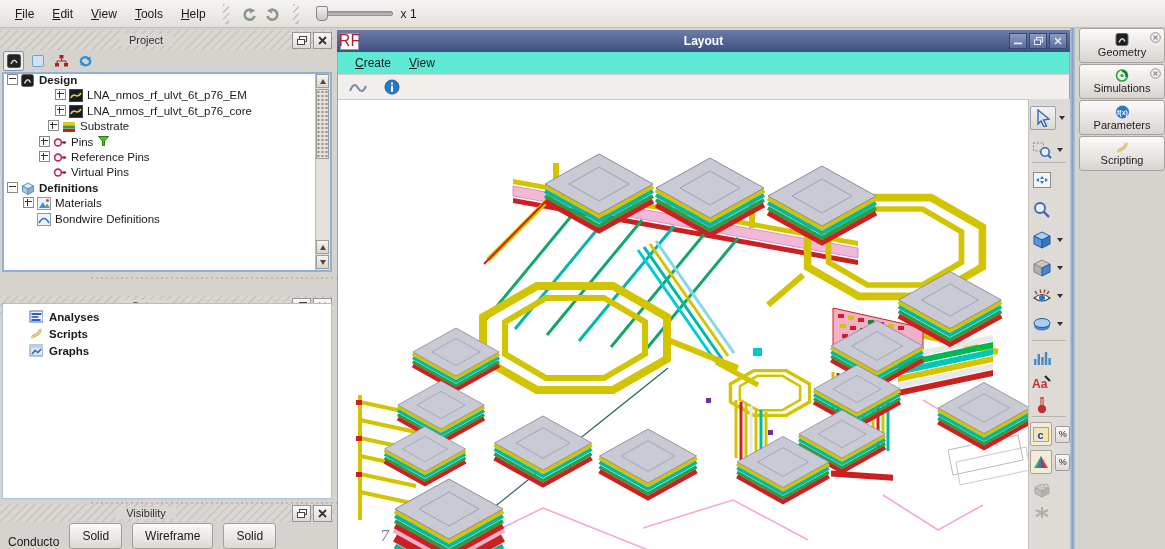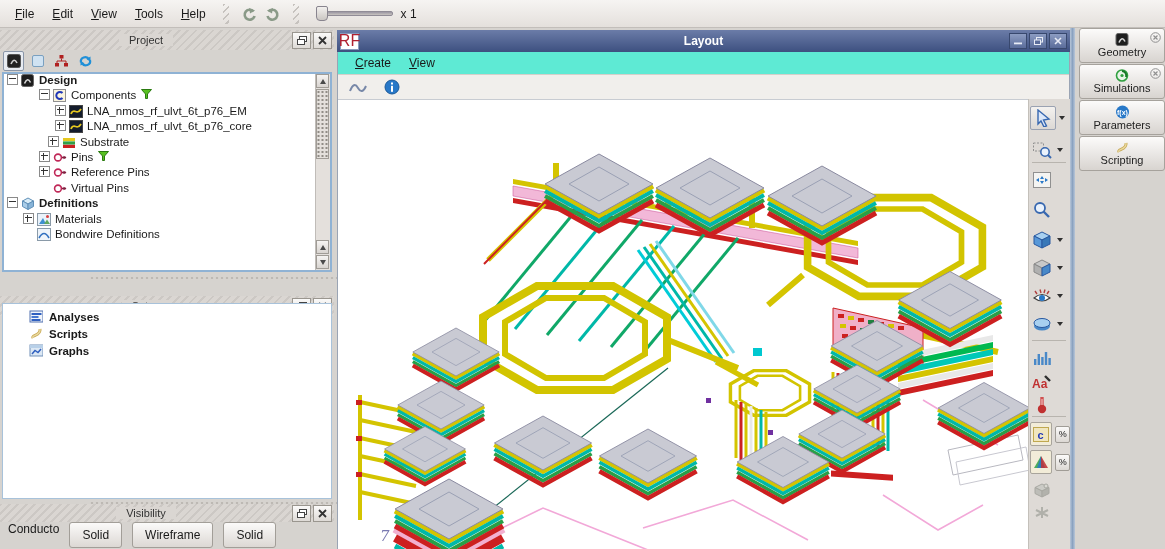--- a/index.html
+++ b/index.html
@@ -45,21 +45,21 @@
   .sbbtn{position:absolute;left:0;width:13px;height:14px;background:linear-gradient(#f6f4f2,#d8d4d0);border:1px solid #a09c96;box-sizing:border-box;display:flex;align-items:center;justify-content:center}
   .sbthumb{position:absolute;left:0;top:15px;width:13px;height:70px;background:linear-gradient(90deg,#f0eeec,#d4d0cc);
            border:1px solid #a09c96;box-sizing:border-box;background-image:radial-gradient(#908c86 0.8px,transparent 1px);background-size:4px 4px;background-position:center}
   .tri-up{width:0;height:0;border-left:3.5px solid transparent;border-right:3.5px solid transparent;border-bottom:5px solid #4a4a4a}
   .tri-dn{width:0;height:0;border-left:3.5px solid transparent;border-right:3.5px solid transparent;border-top:5px solid #4a4a4a}
   
   #setup-body{left:2px;top:303px;width:330px;height:196px;background:#fff;border:1px solid #a8c2da;box-sizing:border-box;padding-top:4px}
   .srow{display:flex;align-items:center;height:17px;padding-left:26px}
   .srow .tlabel{margin-left:6px;font-weight:bold;font-size:11.5px}
   
-  #vis-body{left:0;top:522px;width:334px;height:27px;display:flex;align-items:flex-start;gap:10px;padding-left:8px;box-sizing:border-box}
+  #vis-body{left:0;top:522px;width:334px;height:27px;display:flex;align-items:flex-end;gap:10px;padding-left:8px;box-sizing:border-box}
   .vbtn{height:24px;padding:0 12px;background:linear-gradient(#fbfaf9,#dcd8d4);border:1px solid #a29e98;border-radius:3px;
         display:flex;align-items:center;font-size:12px}
   
   #lwin{left:337px;top:30px;width:733px;height:519px;background:#f1efec;border:1px solid #9aa4b4;box-sizing:border-box}
   #ltitle{left:337px;top:30px;width:733px;height:22px;background:linear-gradient(#6b7ca8,#3d5080);display:flex;align-items:center;box-sizing:border-box;padding:0 3px}
   #rf-badge{width:17px;height:15px;background:#fff;border:1px solid #8899bb;color:#b02030;font-weight:normal;font-size:16px;
             display:flex;align-items:center;justify-content:center}
   #ltitle-text{position:absolute;left:0;width:100%;text-align:center;color:#fff;font-weight:bold;font-size:12px}
   .wbtn{width:16px;height:14px;background:linear-gradient(#8c9cc2,#5a6c9a);border:1px solid #38486e;margin-left:2px;
         display:flex;align-items:center;justify-content:center;z-index:2}
@@ -164,33 +164,20 @@
 <div id="tree" class="abs">
   <div class="trow bold" style="padding-left:3px">
     <span class="texp"></span>
     <span class="ticon">
         <svg width="14" height="13">
           <rect x="0.5" y="0.5" width="12" height="12" rx="2" fill="#1e1e1e" stroke="#666"></rect>
           <path d="M3.5 9.5 Q6.5 2.5 9.5 8.5" stroke="#d8d8d8" stroke-width="1.6" fill="none"></path>
         </svg>
       </span>
     <span class="tlabel">Design</span>
-  </div>
-  <div class="trow" style="padding-left:35px">
-    <span class="texp"></span>
-    <span class="ticon">
-        <svg width="14" height="13">
-          <rect x="0.5" y="0.5" width="12" height="12" fill="#faf4de" stroke="#909090"></rect>
-          <path d="M9.5 4 A3.6 3.6 0 1 0 9.5 9" fill="none" stroke="#2038b8" stroke-width="2"></path>
-        </svg>
-      </span>
-    <span class="tlabel">Components</span>
-    <svg class="funnel" width="11" height="10">
-        <polygon points="0.5,0.5 10.5,0.5 6.5,5 6.5,9.5 4.5,9.5 4.5,5" fill="#58c020" stroke="#2a7a10"></polygon>
-      </svg>
   </div>
   <div class="trow" style="padding-left:51px">
     <span class="texp plus"></span>
     <span class="ticon">
         <svg width="14" height="13">
           <rect x="0.5" y="0.5" width="13" height="12" fill="#141c2c" stroke="#444"></rect>
           <path d="M2 9 C5 2 8 11 12 4" stroke="#e6c820" stroke-width="1.8" fill="none"></path>
         </svg>
       </span>
     <span class="tlabel">LNA_nmos_rf_ulvt_6t_p76_EM</span>

